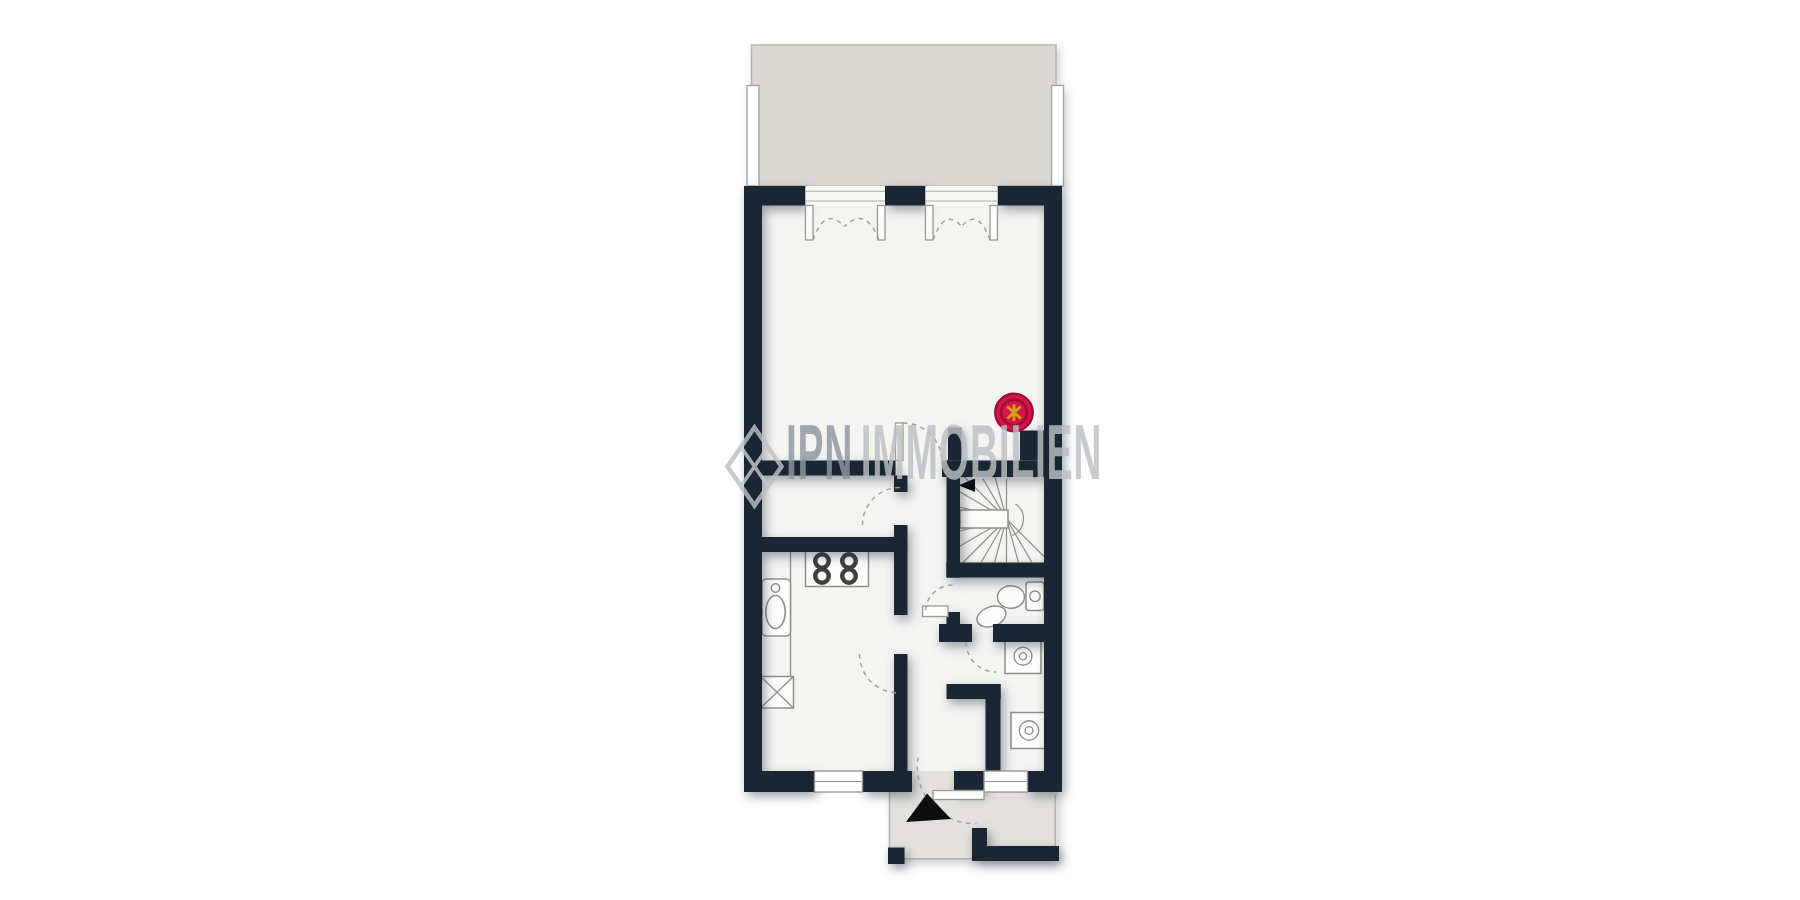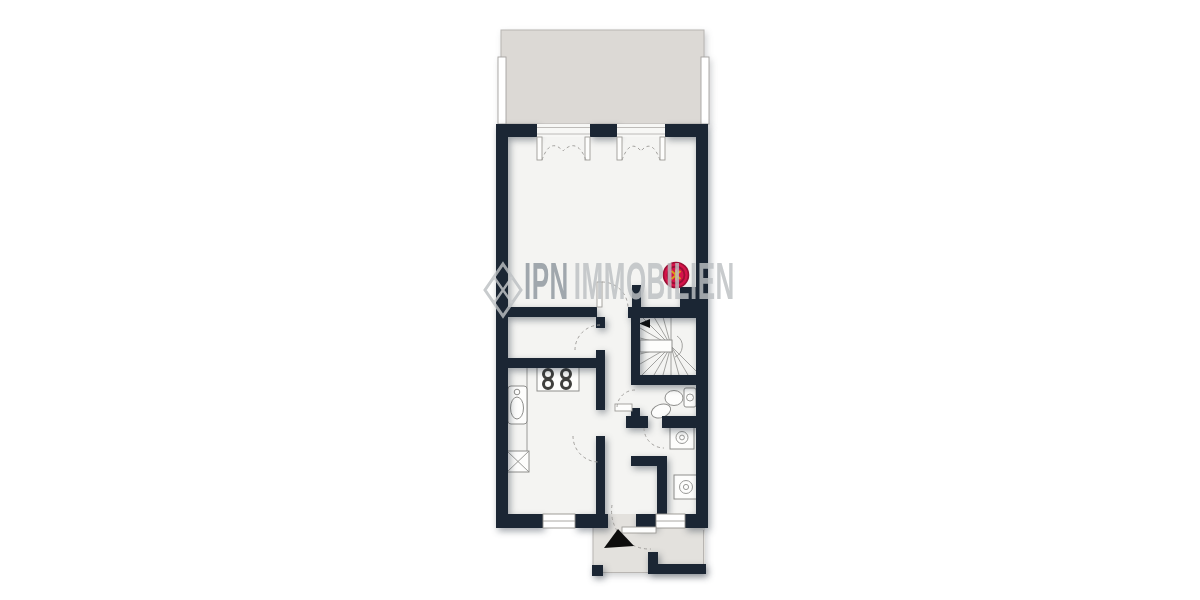--- a/index.html
+++ b/index.html
@@ -22,21 +22,21 @@
   .leaf{fill:#fdfdfc;stroke:#9d9b98;stroke-width:.9;}
   .fix{fill:#fdfdfc;stroke:var(--line);stroke-width:1;}
   .fixline{stroke:var(--line);stroke-width:.9;fill:none;}
   .ray{stroke:var(--line);stroke-width:.8;fill:none;}
   .burner{fill:#fbfbfa;stroke:#3f3f3d;stroke-width:3;}
   .arrowhead{fill:#0d0d0d;}
   .shadowed{filter:drop-shadow(2px 3px 3.5px rgba(25,35,50,.42));}
   .softshadow{filter:drop-shadow(2px 3px 3px rgba(40,45,55,.22));}
 
   
-  #watermark{position:absolute;left:482px;top:255px;z-index:2;display:flex;
+  #watermark{position:absolute;left:482px;top:276px;z-index:2;display:flex;
              align-items:flex-start;opacity:.82;pointer-events:none;}
   #wm-logo{flex:0 0 auto;margin-top:6px;}
   .wm-text{font-weight:bold;font-size:52px;line-height:1.0;white-space:nowrap;
            letter-spacing:1px;transform:scaleX(.5);transform-origin:0 0;}
   .wm-primary{color:var(--watermark_primary);}
   .wm-secondary{color:var(--watermark_secondary);margin-left:10px;}
 </style>
 </head>
 <body>
 

